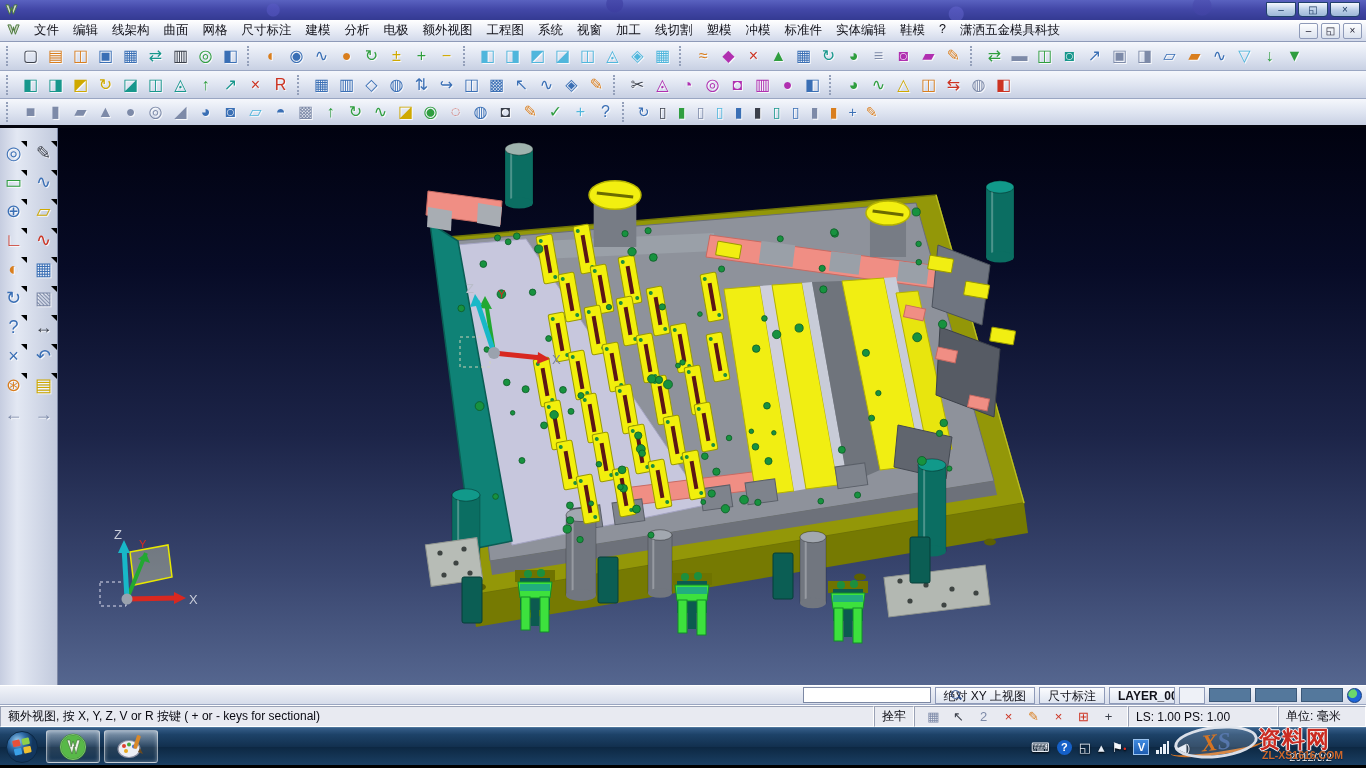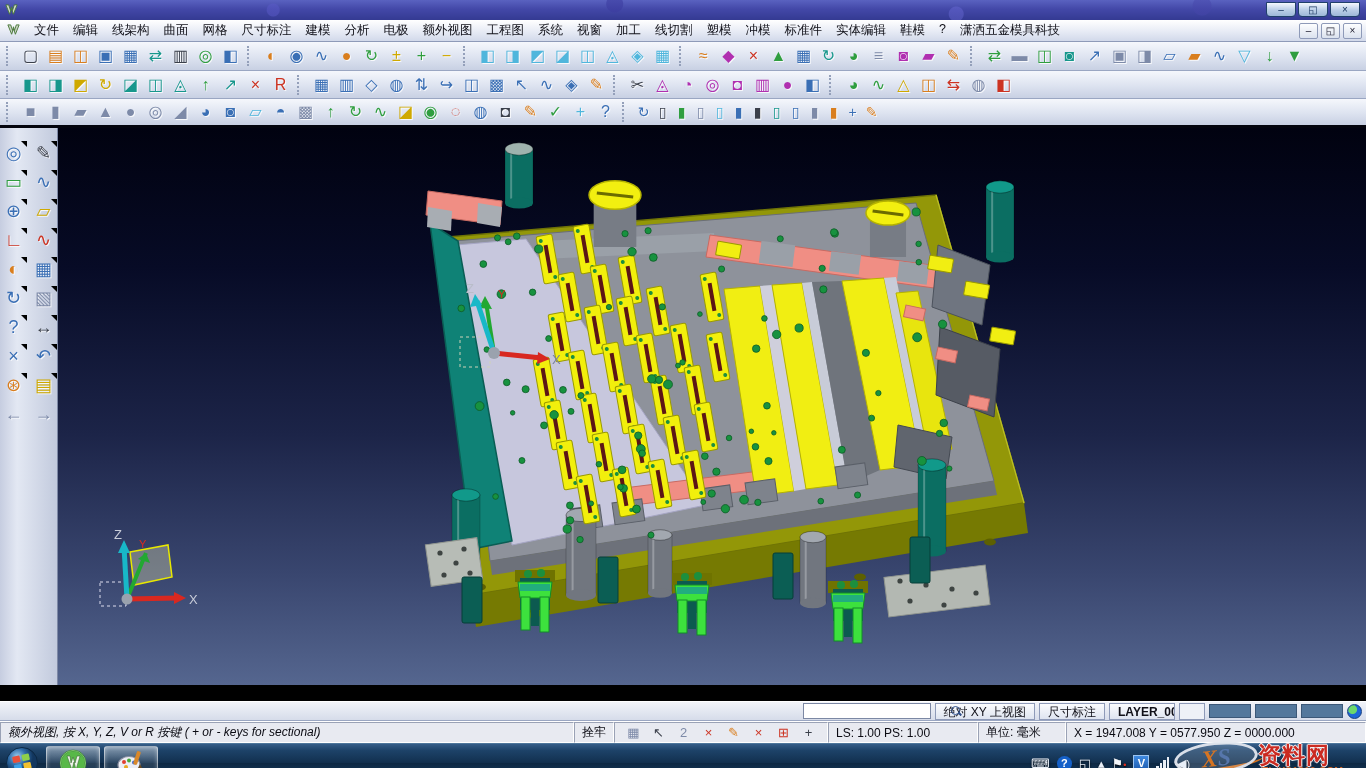--- a/index.html
+++ b/index.html
@@ -44,37 +44,37 @@
     display:grid; grid-template-columns:26px 26px; gap:3px 4px; justify-content:center; align-content:start; padding-top:12px; }
   .side-icon { width:26px; height:26px; font-size:18px; line-height:26px; text-align:center; position:relative;
     text-shadow:1px 1px 0 rgba(255,255,255,.8); }
   .side-icon.flag::after { content:""; position:absolute; top:1px; right:0; width:0; height:0;
     border:3px solid transparent; border-top-color:#000; border-right-color:#000; }
   .viewport { flex:1; position:relative; background:linear-gradient(180deg,#010210 0%,#070b26 25%,#1c2448 55%,#39466f 80%,#55668f 100%); }
   .viewport svg { position:absolute; inset:0; width:100%; height:100%; }
 
   
   .controlsbar { height:20px; display:flex; align-items:center; justify-content:flex-end; gap:4px; padding:8px 4px;
-    background:linear-gradient(180deg,#f2f4f9,#d6dcea); border-top:1px solid #fff; border-bottom:1px solid #9aa6c2;margin-top:16px; }
+    background:linear-gradient(180deg,#f2f4f9,#d6dcea); border-top:1px solid #fff; border-bottom:1px solid #9aa6c2; }
   .searchbox { width:128px; height:16px; background:#fff; border:1px solid #7c88a4; display:flex; align-items:center; }
   .searchbox input { flex:1; border:0; outline:0; height:12px; font-size:11px; padding:0 2px; background:transparent; }
   .mag { width:12px; height:12px; position:relative; margin-right:2px; }
   .mag::before { content:""; position:absolute; left:1px; top:1px; width:7px; height:7px; border:1.5px solid #30508c; border-radius:50%; }
   .mag::after { content:""; position:absolute; left:8px; top:8px; width:4px; height:1.5px; background:#30508c; transform:rotate(45deg); }
   .cbar-btn { height:17px; font-size:12px; padding:0 8px; line-height:16px; color:#101018;
     background:linear-gradient(180deg,#fbfcfe,#dee4f0); border:1px solid #8e9ab8; }
   .cbar-layer { font-weight:bold; max-width:66px; overflow:hidden; white-space:nowrap; }
   .cbar-blank { width:26px; background:#eef1f7; }
   .swatch { width:42px; height:14px; background:#54789c; border:1px solid #3c5878; }
   .globe { width:15px; height:15px; border-radius:50%; background:radial-gradient(circle at 35% 35%, #6cd86c 0 4px, #1f66d8 5px); border:1px solid #123c80; }
 
   
   .statusbar { height:22px; display:flex; align-items:stretch; background:#e8eaf1; border-top:1px solid #fff; font-size:12px; color:#0a0a12; }
   .cell { display:flex; align-items:center; padding:0 7px; border:1px solid; border-color:#9aa2b6 #fff #fff #9aa2b6; white-space:nowrap; }
-  .cell.msg { flex:1;font-style:italic; }
+  .cell.msg { flex:1; }
   .st-icon { width:23px; text-align:center; font-size:13px; line-height:19px; }
 
   
   .taskbar { height:38px; display:flex; align-items:center; gap:4px; padding:0 2px; position:relative;
     background:linear-gradient(180deg,#355d88 0%,#1d4268 18%,#12304f 50%,#0d2843 52%,#1a3f63 100%); border-top:1px solid #4f779c; }
   .orb { width:40px; height:36px; display:flex; align-items:center; justify-content:center; }
   .taskbtn { width:54px; height:33px; border-radius:3px; display:flex; align-items:center; justify-content:center;
     background:linear-gradient(180deg,rgba(255,255,255,.45),rgba(255,255,255,.12) 50%,rgba(0,0,0,.08)); border:1px solid rgba(255,255,255,.55); box-shadow:inset 0 0 4px rgba(255,255,255,.4); }
   .tray { position:absolute; right:0; top:0; height:38px; display:flex; align-items:center; gap:7px; padding-right:176px; }
   .tray-glyph { color:#e8eef6; font-size:13px; text-shadow:0 1px 2px #000; }
@@ -781,21 +781,20 @@
       <span class="st-icon" style="color: rgb(58, 63, 74);">↖</span>
       <span class="st-icon" style="color: rgb(125, 138, 168);">2</span>
       <span class="st-icon" style="color: rgb(204, 51, 34);">×</span>
       <span class="st-icon" style="color: rgb(217, 126, 30);">✎</span>
       <span class="st-icon" style="color: rgb(204, 51, 34);">×</span>
       <span class="st-icon" style="color: rgb(204, 51, 34);">⊞</span>
       <span class="st-icon" style="color: rgb(58, 63, 74);">+</span>
     </div>
   <div class="cell" style="min-width:150px">LS: 1.00 PS: 1.00</div>
   <div class="cell" style="min-width:88px">单位: 毫米</div>
-  <div class="cell" style="min-width:300px">X = 1947.008 Y = 0577.950 Z = 0000.000</div>
 </div>
 
 <div class="taskbar">
   <div class="orb">
     <svg width="34" height="34" viewBox="0 0 34 34">
       <defs>
           <radialGradient id="orbg" cx="35%" cy="30%">
             <stop offset="0%" stop-color="#9ed2f2"></stop>
             <stop offset="55%" stop-color="#2f6ca8"></stop>
             <stop offset="100%" stop-color="#12365e"></stop>

